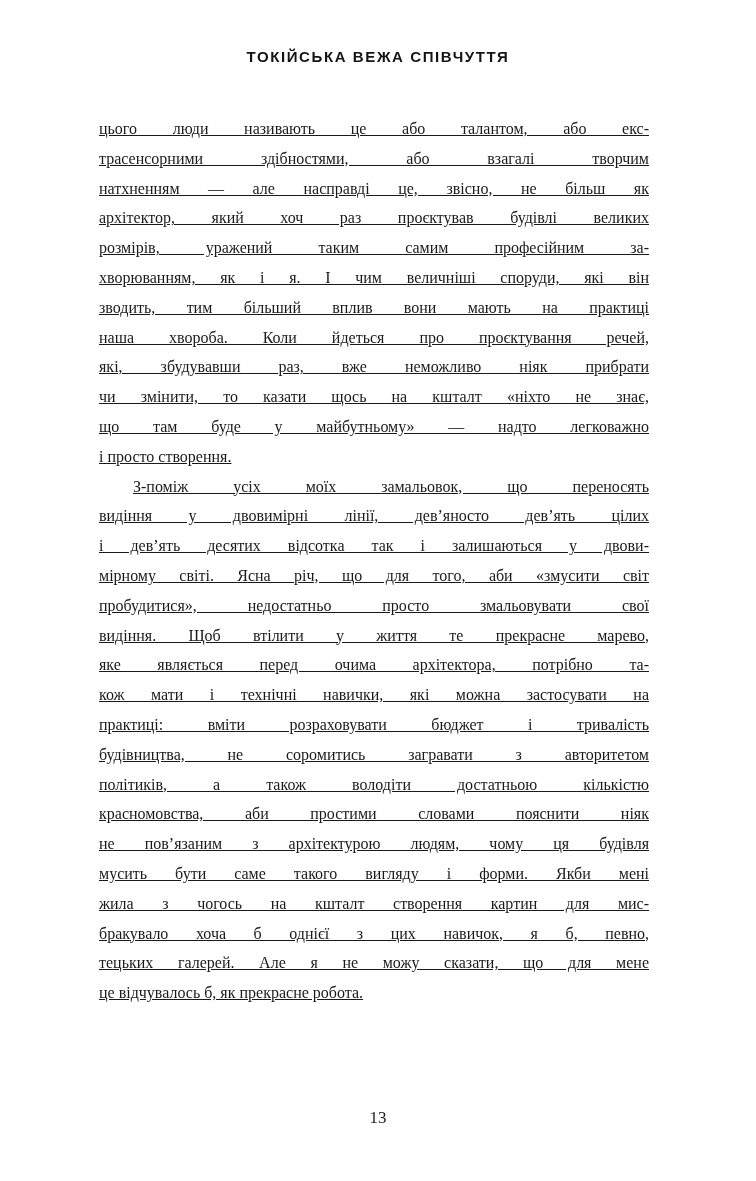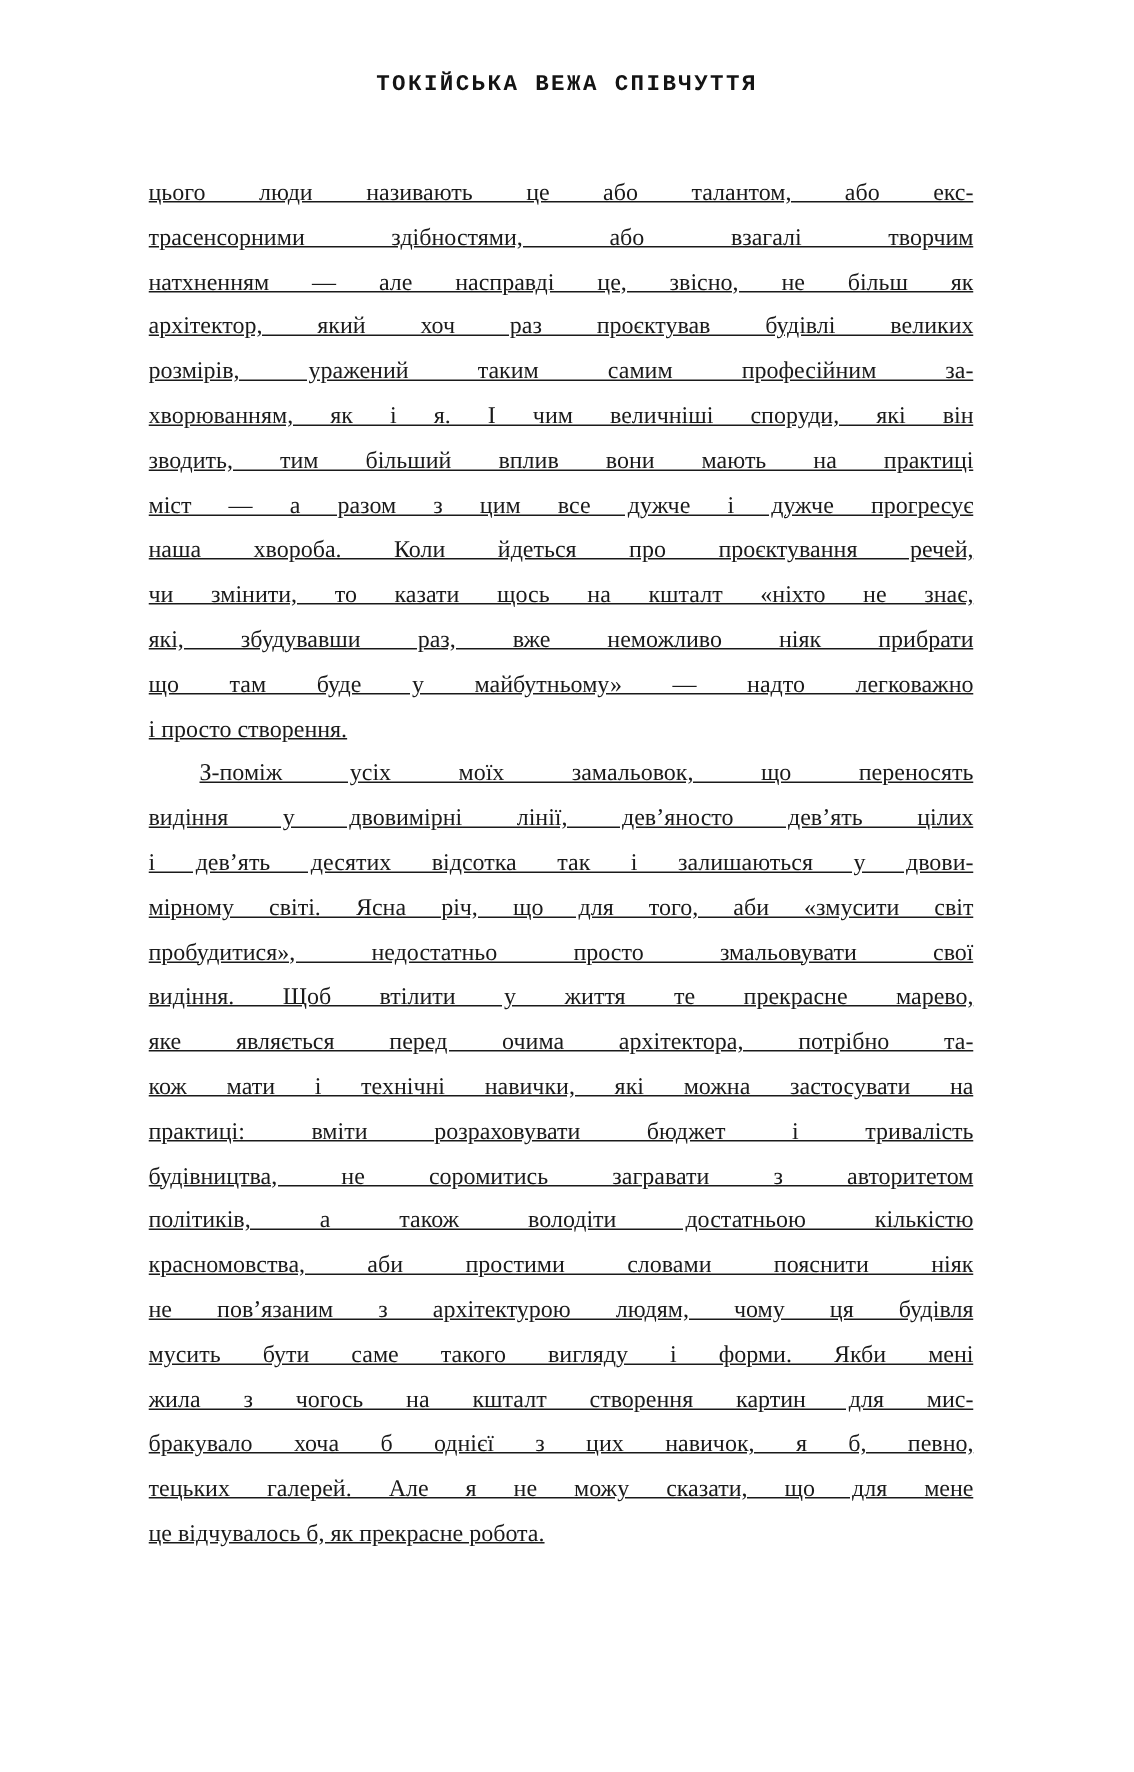--- a/index.html
+++ b/index.html
@@ -11,21 +11,21 @@
     font-family: "Liberation Serif", "DejaVu Serif", serif;
     color: #1a1a1a;
     overflow: hidden;
   }
   .running-head {
     position: absolute;
     top: 48px;
     left: 0;
     width: 100%;
     text-align: center;
-    font-family: Liberation Mono, monospace;
+    font-family: Liberation Sans, sans-serif;
     font-weight: 700;
     font-size: 15px;
     letter-spacing: 1.6px;
     color: #141414;
   }
   .text-column {
     position: absolute;
     left: 99px;
     top: 114px;
     width: 550px;
@@ -65,24 +65,23 @@
 
   <div class="text-column">
       <div class="para">
         <div class="line">цього люди називають це або талантом, або екс-</div>
         <div class="line">трасенсорними здібностями, або взагалі творчим</div>
         <div class="line">натхненням — але насправді це, звісно, не більш як</div>
         <div class="line">архітектор, який хоч раз проєктував будівлі великих</div>
         <div class="line">розмірів, уражений таким самим професійним за-</div>
         <div class="line">хворюванням, як і я. І чим величніші споруди, які він</div>
         <div class="line">зводить, тим більший вплив вони мають на практиці</div>
-        <div class="line">міст — а разом з цим все дужче і дужче прогресує</div>
         <div class="line">наша хвороба. Коли йдеться про проєктування речей,</div>
+        <div class="line">які, збудувавши раз, вже неможливо ніяк прибрати</div>
         <div class="line">чи змінити, то казати щось на кшталт «ніхто не знає,</div>
-        <div class="line">які, збудувавши раз, вже неможливо ніяк прибрати</div>
         <div class="line">що там буде у майбутньому» — надто легковажно</div>
         <div class="line last">і просто створення.</div>
       </div>
       <div class="para indent">
         <div class="line">З-поміж усіх моїх замальовок, що переносять</div>
         <div class="line">видіння у двовимірні лінії, дев’яносто дев’ять цілих</div>
         <div class="line">і дев’ять десятих відсотка так і залишаються у двови-</div>
         <div class="line">мірному світі. Ясна річ, що для того, аби «змусити світ</div>
         <div class="line">пробудитися», недостатньо просто змальовувати свої</div>
         <div class="line">видіння. Щоб втілити у життя те прекрасне марево,</div>
@@ -94,13 +93,14 @@
         <div class="line">красномовства, аби простими словами пояснити ніяк</div>
         <div class="line">не пов’язаним з архітектурою людям, чому ця будівля</div>
         <div class="line">мусить бути саме такого вигляду і форми. Якби мені</div>
         <div class="line">жила з чогось на кшталт створення картин для мис-</div>
         <div class="line">бракувало хоча б однієї з цих навичок, я б, певно,</div>
         <div class="line">тецьких галерей. Але я не можу сказати, що для мене</div>
         <div class="line last">це відчувалось б, як прекрасне робота.</div>
       </div>
     </div>
 
+  <div class="page-number">13</div>
 </div>
 
 </body></html>

